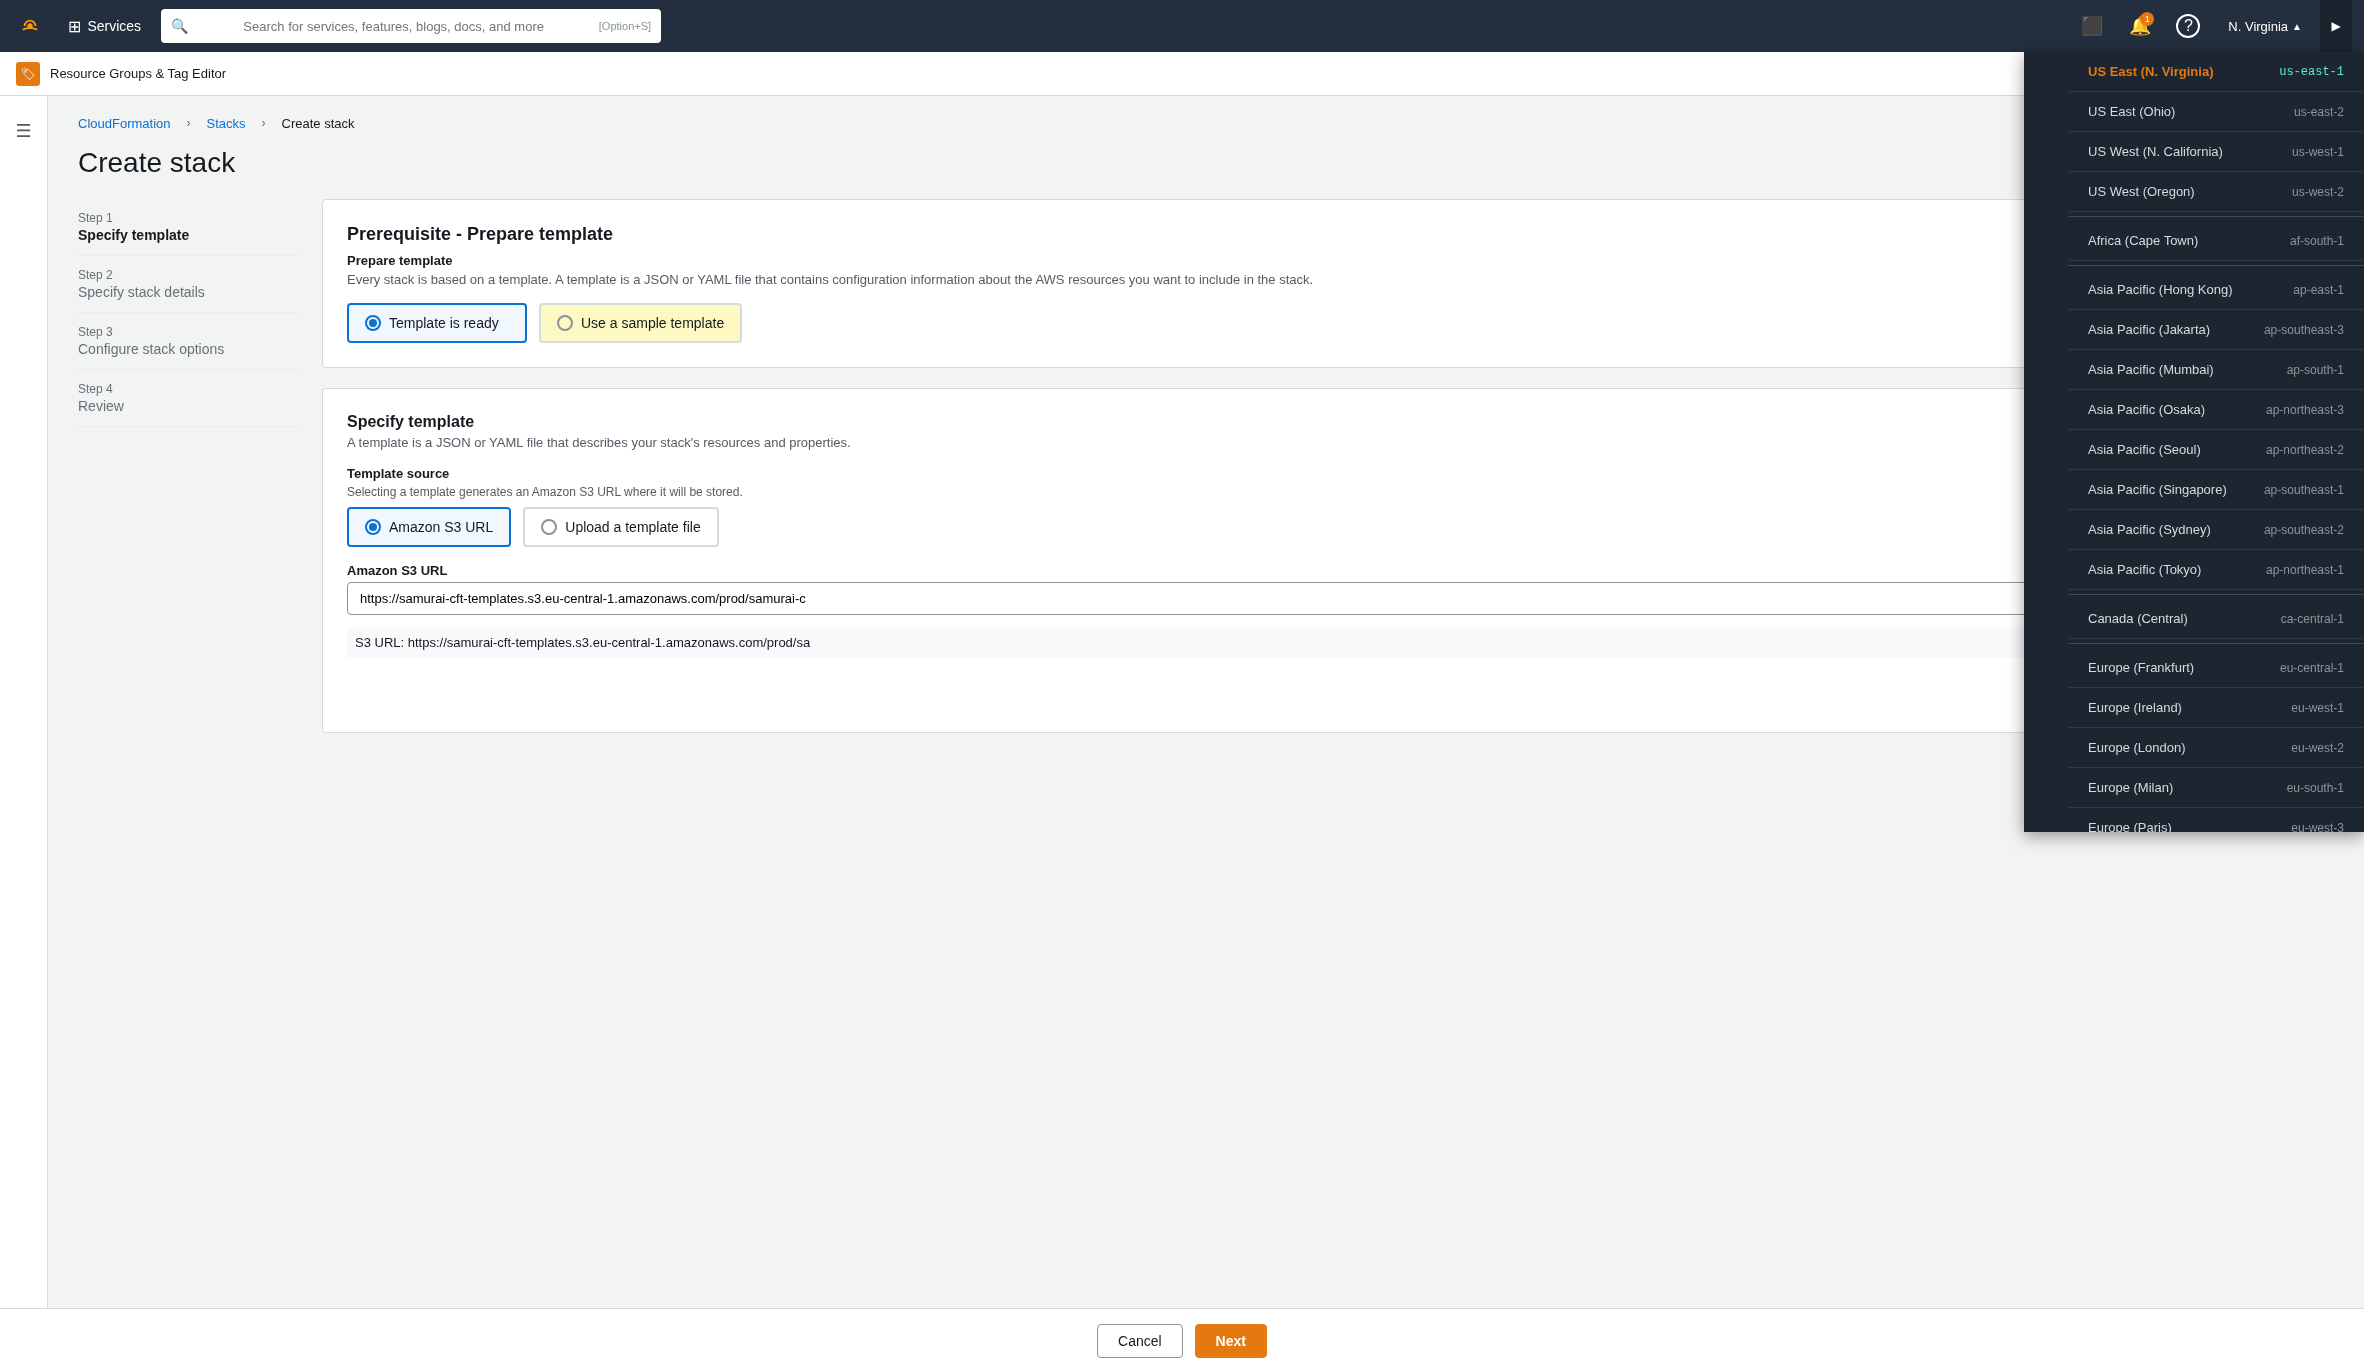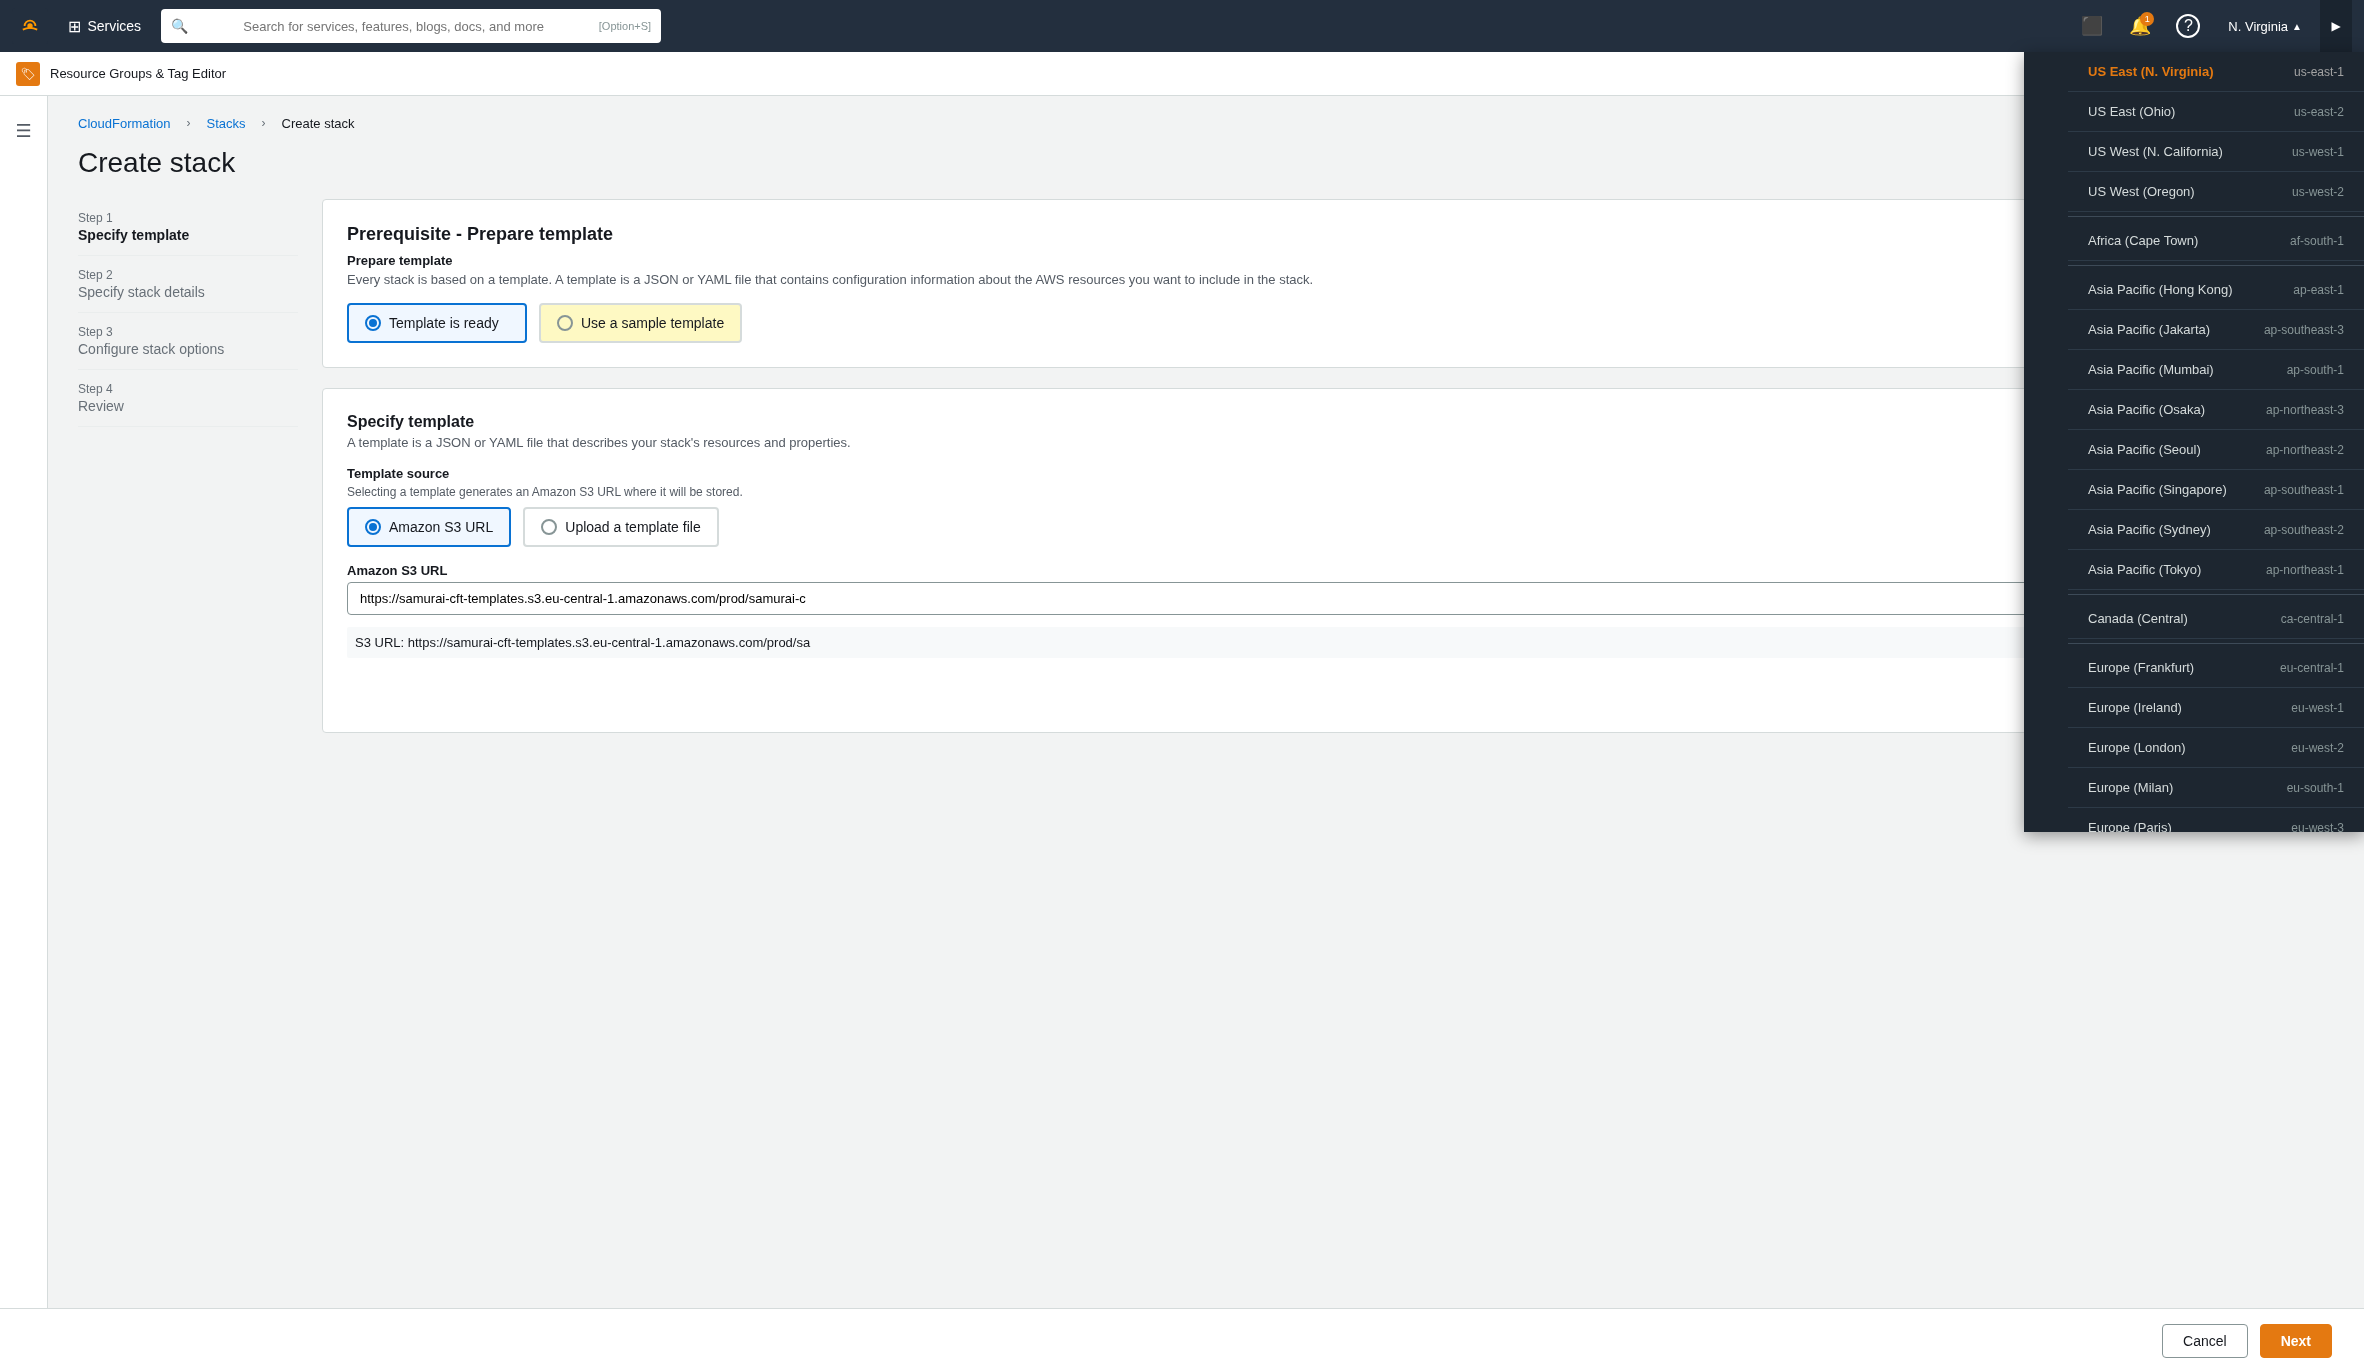--- a/index.html
+++ b/index.html
@@ -351,21 +351,21 @@
     .bottom-bar {
       position: fixed;
       bottom: 0;
       left: 0;
       right: 0;
       background: #fff;
       border-top: 1px solid #d5dbdb;
       height: 64px;
       display: flex;
       align-items: center;
-      justify-content: flex-end;
+      justify-content: center;
       padding: 0 32px;
       gap: 12px;
       z-index: 5;
     }
     .btn-cancel {
       background: #fff;
       border: 1px solid #879596;
       border-radius: 4px;
       padding: 8px 20px;
       font-size: 14px;
@@ -411,21 +411,21 @@
       justify-content: space-between;
       padding: 12px 20px;
       cursor: pointer;
       color: #d5dbdb;
       font-size: 13px;
       border-bottom: 1px solid #2d3a47;
     }
     .region-item.active {
       color: #e47911;
     }
-    .region-item.active .region-code { color: #a3a3a3; }
+    .region-item.active .region-code { color: #5eead4; font-family: Liberation Mono, monospace; }
     .region-name-text { color: inherit; }
     .region-code { color: #879596; font-size: 12px; }
     .region-item.active .region-name-text { color: #e47911; font-weight: 600; }
     .region-separator { height: 1px; background: #3d4a57; margin: 4px 0; }
   </style>
 </head>
 <body>
 
 <nav class="top-nav">
   <div class="aws-logo">

